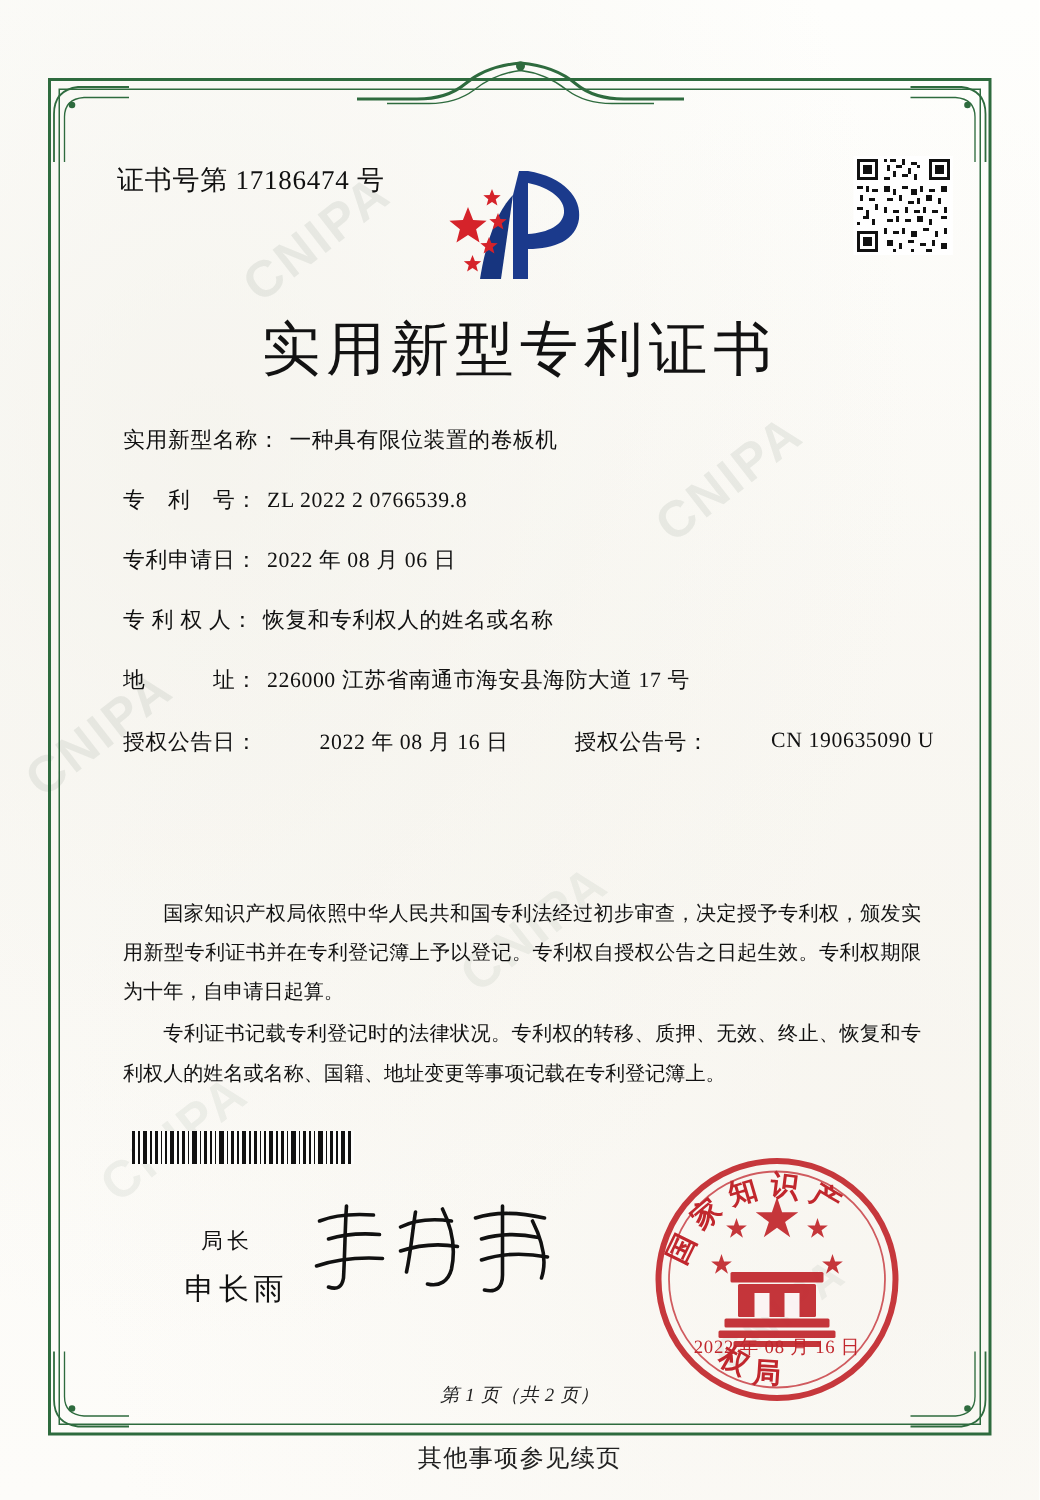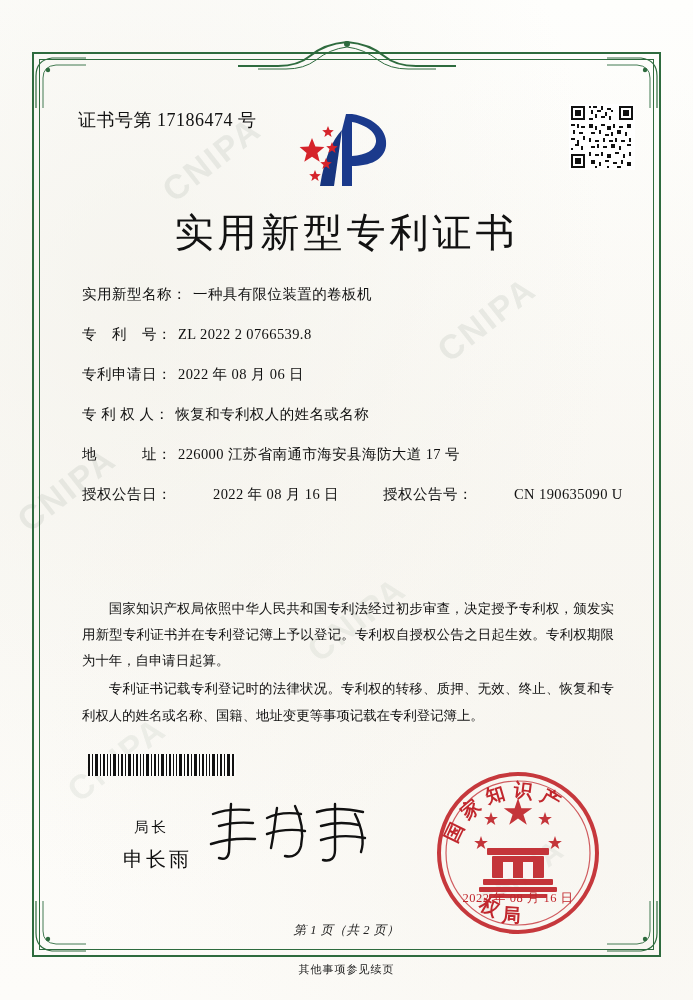--- a/index.html
+++ b/index.html
@@ -229,21 +229,21 @@
     text-align: center;
     font-size: 12.5px;
     color: #222;
     letter-spacing: 0.5px;
     font-style: italic;
   }
   .bottom-note {
     position: absolute;
     left: 0; right: 0; top: 962px;
     text-align: center;
-    font-size: 11px;
+    font-size: 16px;
     color: #222;
     letter-spacing: 1px;
   }
 </style>
 </head>
 <body>
 
 <div class="page">
 
   <div class="paper-tint"></div>

